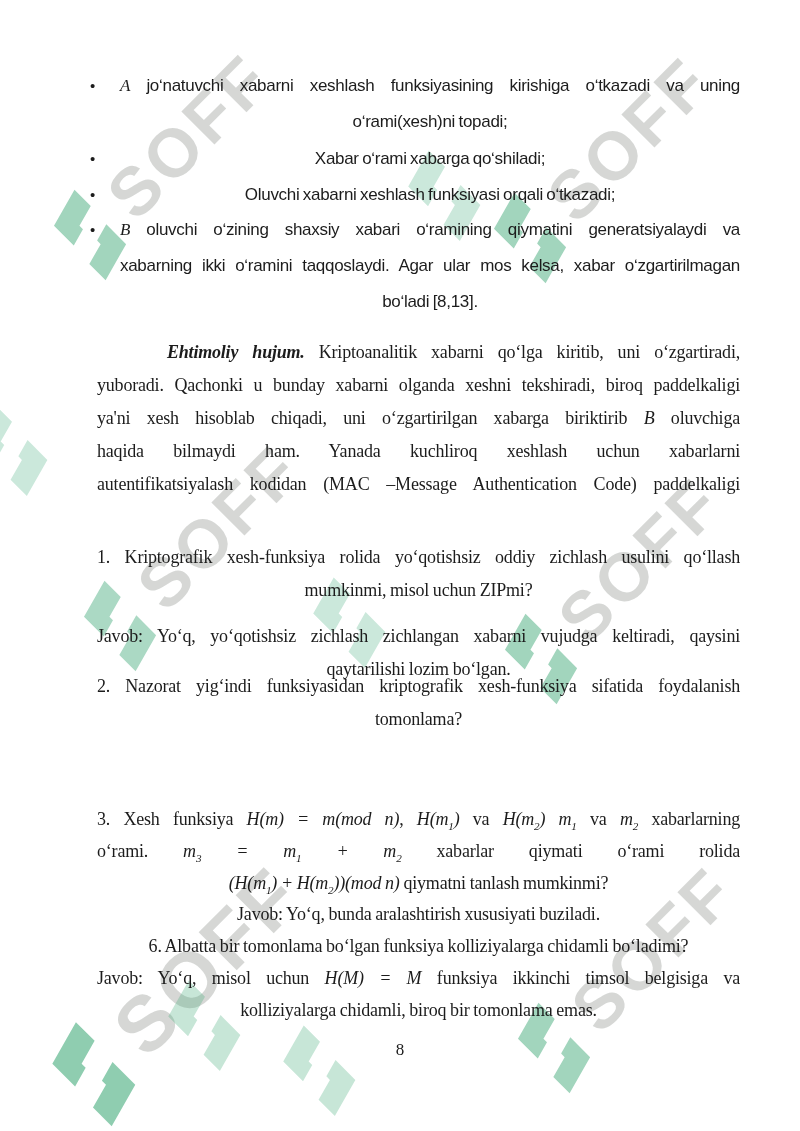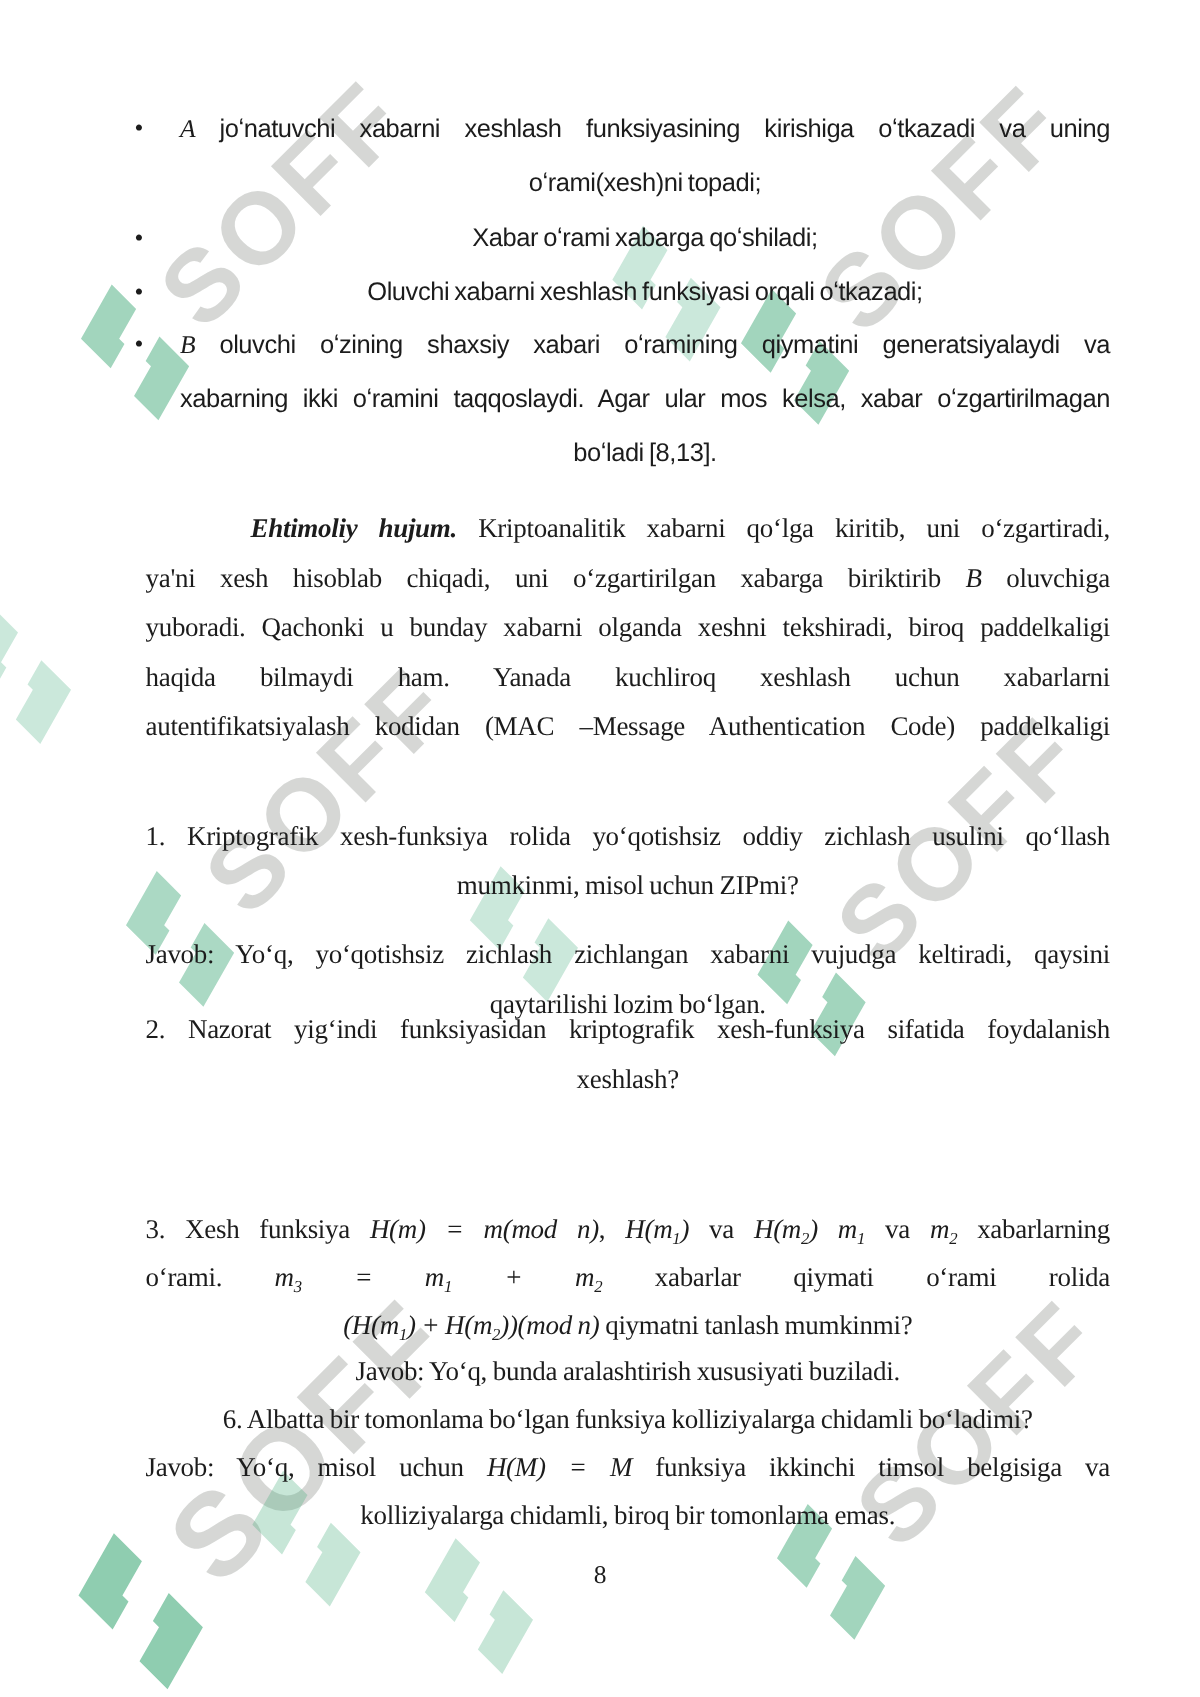--- a/index.html
+++ b/index.html
@@ -137,36 +137,36 @@
         <div class="line"><span>Oluvchi xabarni xeshlash funksiyasi orqali oʻtkazadi;</span></div>
       </div>
       <div class="block bullet" style="top: 212px; line-height: 36px;">
         <span class="marker">•</span>
         <div class="line jl"><span class="seg-m">B</span><span> oluvchi oʻzining shaxsiy xabari oʻramining qiymatini generatsiyalaydi va</span></div>
         <div class="line jl"><span>xabarning ikki oʻramini taqqoslaydi. Agar ular mos kelsa, xabar oʻzgartirilmagan</span></div>
         <div class="line"><span>boʻladi [8,13].</span></div>
       </div>
       <div class="block para" style="top: 336px; line-height: 33px;">
         <div class="line jl ind"><span class="seg-bi">Ehtimoliy hujum.</span><span> Kriptoanalitik xabarni qoʻlga kiritib, uni oʻzgartiradi,</span></div>
+        <div class="line jl"><span>yuboradi. Qachonki u bunday xabarni olganda xeshni tekshiradi, biroq paddelkaligi</span></div>
         <div class="line jl"><span>ya'ni xesh hisoblab chiqadi, uni oʻzgartirilgan xabarga biriktirib </span><span class="seg-m">B</span><span> oluvchiga</span></div>
-        <div class="line jl"><span>yuboradi. Qachonki u bunday xabarni olganda xeshni tekshiradi, biroq paddelkaligi</span></div>
         <div class="line jl"><span>haqida bilmaydi ham. Yanada kuchliroq xeshlash uchun xabarlarni</span></div>
         <div class="line jl"><span>autentifikatsiyalash kodidan </span><span class="seg-i">(MAC –Message Authentication Code)</span><span> paddelkaligi</span></div>
       </div>
       <div class="block para" style="top: 541px; line-height: 33px;">
         <div class="line jl"><span>1. Kriptografik xesh-funksiya rolida yoʻqotishsiz oddiy zichlash usulini qoʻllash</span></div>
         <div class="line"><span>mumkinmi, misol uchun ZIPmi?</span></div>
       </div>
       <div class="block para" style="top: 620px; line-height: 33px;">
         <div class="line jl"><span class="seg-i">Javob</span><span>: Yoʻq, yoʻqotishsiz zichlash zichlangan xabarni vujudga keltiradi, qaysini</span></div>
         <div class="line"><span>qaytarilishi lozim boʻlgan.</span></div>
       </div>
       <div class="block para" style="top: 670px; line-height: 33px;">
         <div class="line jl"><span>2. Nazorat yigʻindi funksiyasidan kriptografik xesh-funksiya sifatida foydalanish</span></div>
-        <div class="line"><span>xeshlash?</span></div>
+        <div class="line"><span>tomonlama?</span></div>
       </div>
       <div class="block para" style="top: 803px; line-height: 32px;">
         <div class="line jl"><span>3. Xesh funksiya </span><span class="seg-m">H(m) = m(mod n)</span><span>, </span><span class="seg-m">H(m</span><sub>1</sub><span class="seg-m">)</span><span> va </span><span class="seg-m">H(m</span><sub>2</sub><span class="seg-m">)</span><span> </span><span class="seg-m">m</span><sub>1</sub><span> va </span><span class="seg-m">m</span><sub>2</sub><span> xabarlarning</span></div>
         <div class="line jl"><span>oʻrami. </span><span class="seg-m">m</span><sub>3</sub><span class="seg-m"> = m</span><sub>1</sub><span class="seg-m"> + m</span><sub>2</sub><span> xabarlar qiymati oʻrami rolida</span></div>
         <div class="line"><span class="seg-m">(H(m</span><sub>1</sub><span class="seg-m">) + H(m</span><sub>2</sub><span class="seg-m">))(mod n)</span><span> qiymatni tanlash mumkinmi?</span></div>
       </div>
       <div class="block para" style="top: 898px; line-height: 32px;">
         <div class="line"><span class="seg-i">Javob</span><span>: Yoʻq, bunda aralashtirish xususiyati buziladi.</span></div>
       </div>
       <div class="block para" style="top: 930px; line-height: 32px;">

